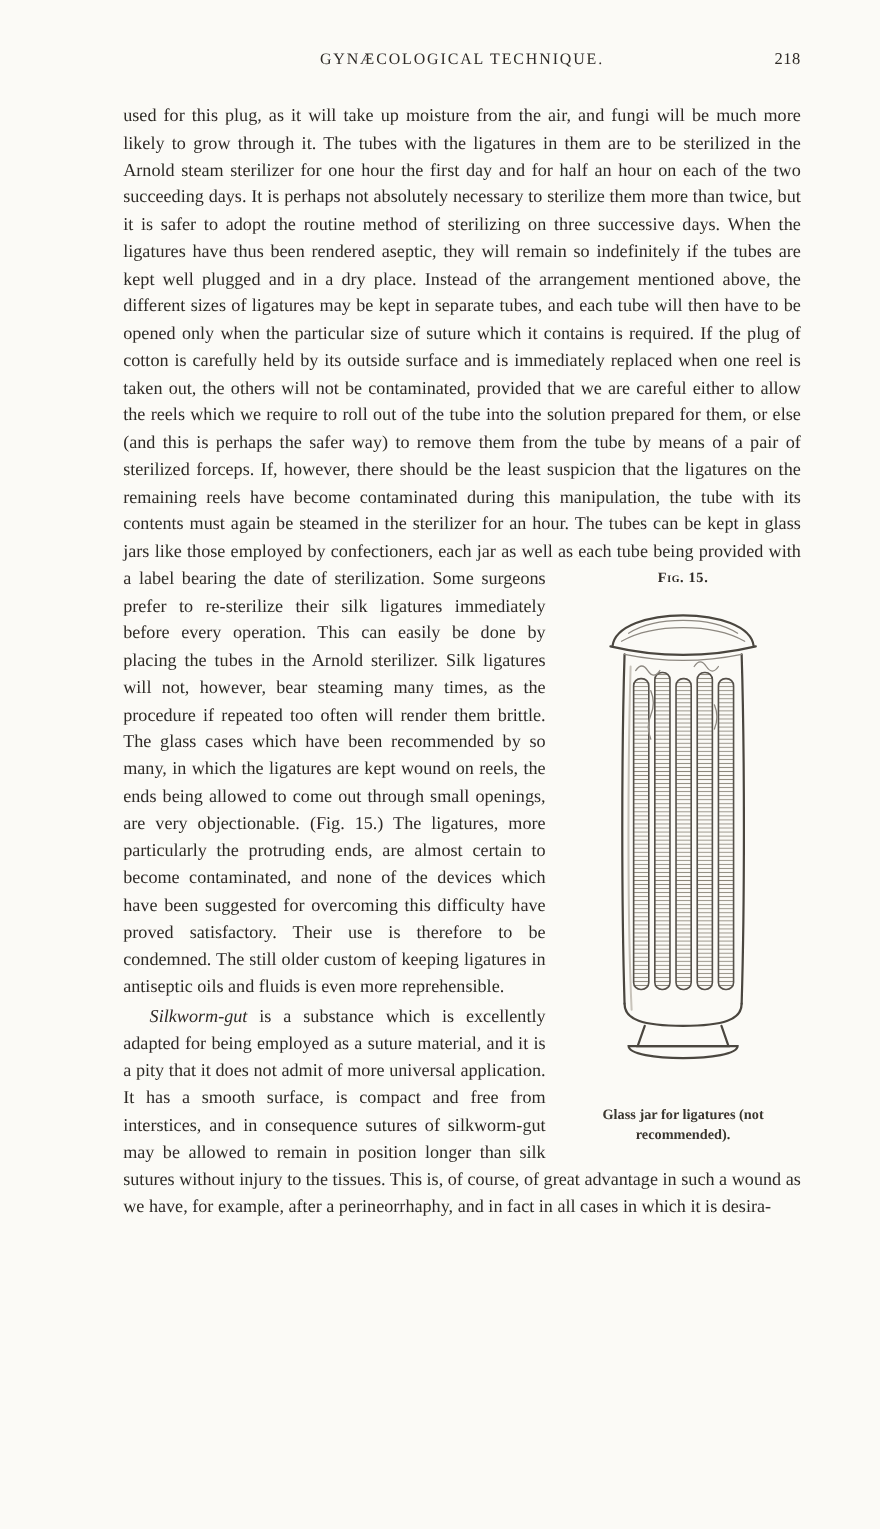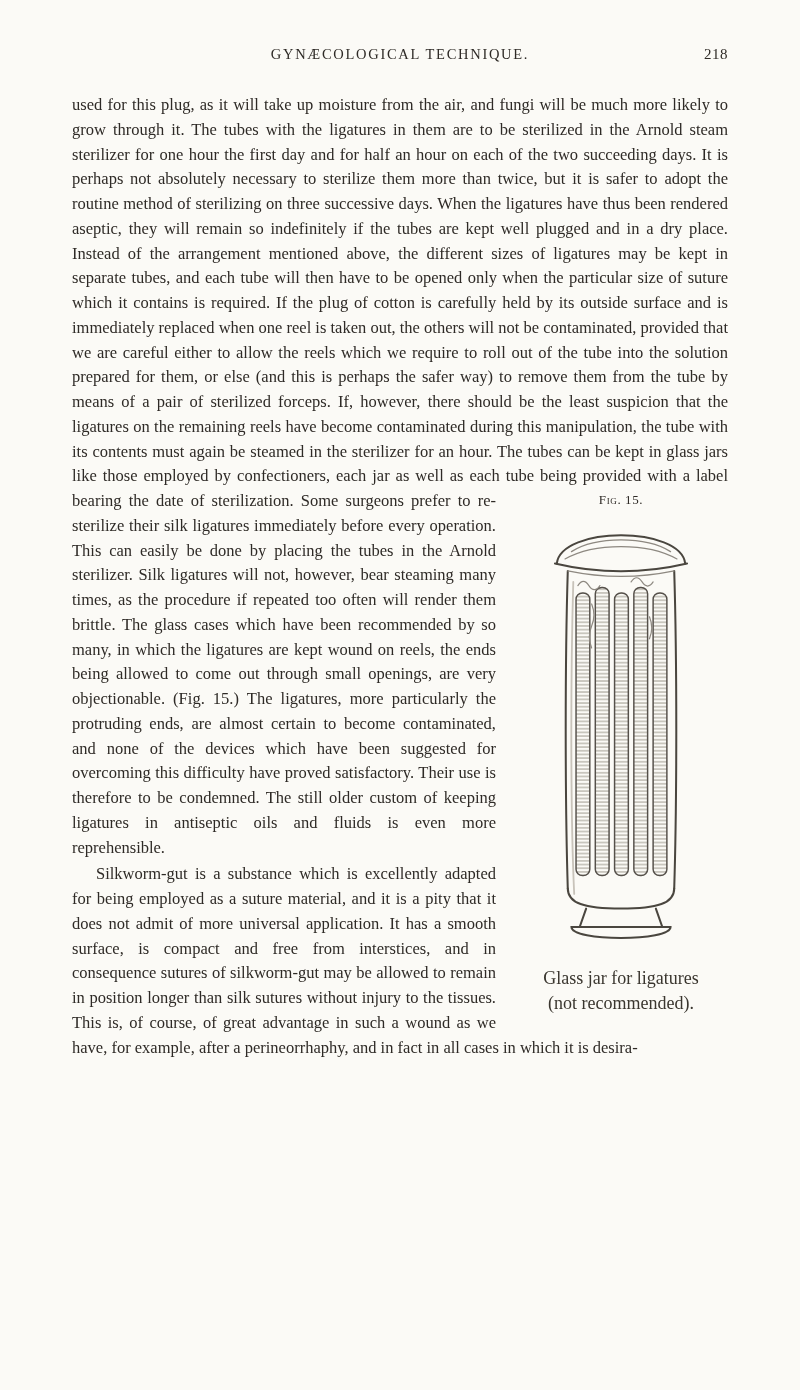--- a/index.html
+++ b/index.html
@@ -10,21 +10,21 @@
     font-family: "Liberation Serif", "DejaVu Serif", serif;
     color: var(--ink, #2e2a26);
   }
 
   
   .page {
     width: 800px;
     min-height: 1390px;
     margin: 0 auto;
     background: var(--paper, #fbfaf6);
-    padding: 46px 72px 70px 72px;
+    padding: 46px 72px 70px 112px;
   }
 
   
   .running-head {
     display: flex;
     align-items: baseline;
     font-size: 14.5px;
     margin-bottom: 30px;
     color: var(--ink, #2e2a26);
   }
@@ -42,49 +42,50 @@
   }
 
   
   .para {
     font-size: 16.5px;
     line-height: 1.5;
     text-align: justify;
     color: var(--ink, #2e2a26);
   }
   .para.indent { text-indent: 24px; margin-top: 2px; }
-  .italic { }
+  .italic { font-style: italic; }
 
   
   .fig-float {
     float: right;
     width: 214px;
     margin: 3px 0 6px 18px;
     text-align: center;
     text-indent: 0;
+    font-weight: bold;
   }
   .fig-label {
     display: block;
     font-size: 13px;
     letter-spacing: 0.6px;
     font-variant: small-caps;
     margin-bottom: 6px;
     line-height: 1.2;
   }
   .jar-svg {
     width: 156px;
     height: auto;
     display: inline-block;
   }
   .fig-caption {
     display: block;
-    font-size: 18px;
+    font-size: 13px;
     line-height: 1.38;
     max-width: 176px;
-    margin: 4px auto 0 auto;
+    margin: 17px auto 0 auto;
     color: #3a362f;
   }
 
   
   .ln { fill: none; stroke: #4a463f; stroke-width: 2.2; stroke-linecap: round; }
   .lt { fill: none; stroke: #8d8880; stroke-width: 1.3; stroke-linecap: round; }
   .hl { fill: none; stroke: #c8c3ba; stroke-width: 2; stroke-linecap: round; }
   .reel { stroke: #55504a; stroke-width: 1.6; }
 </style>
 </head>

